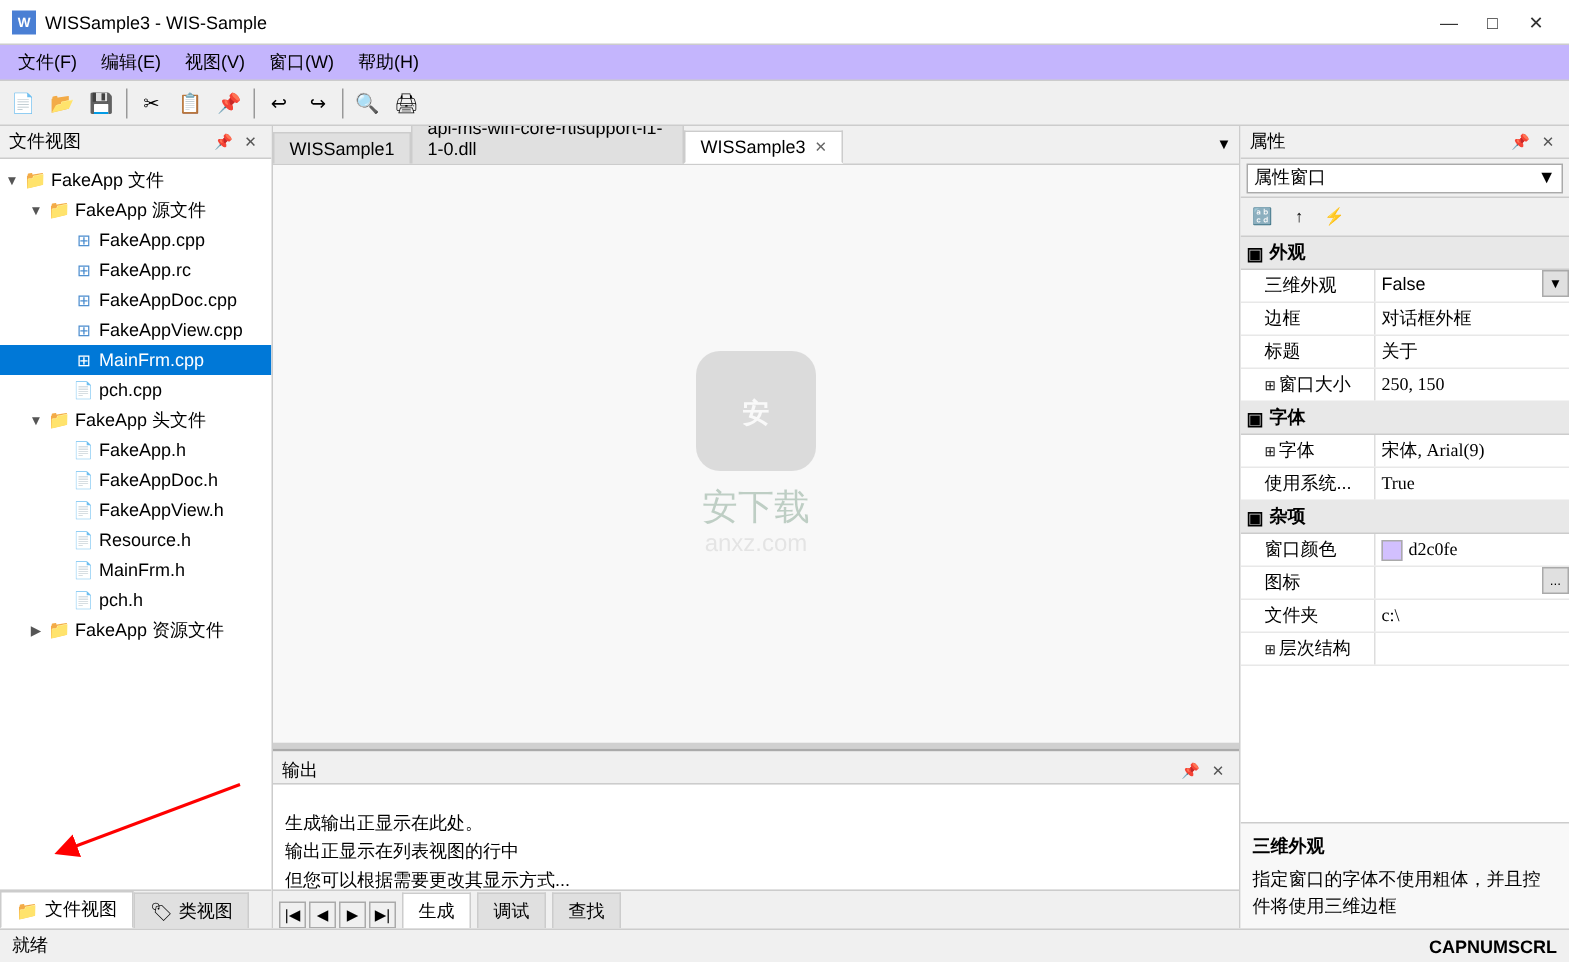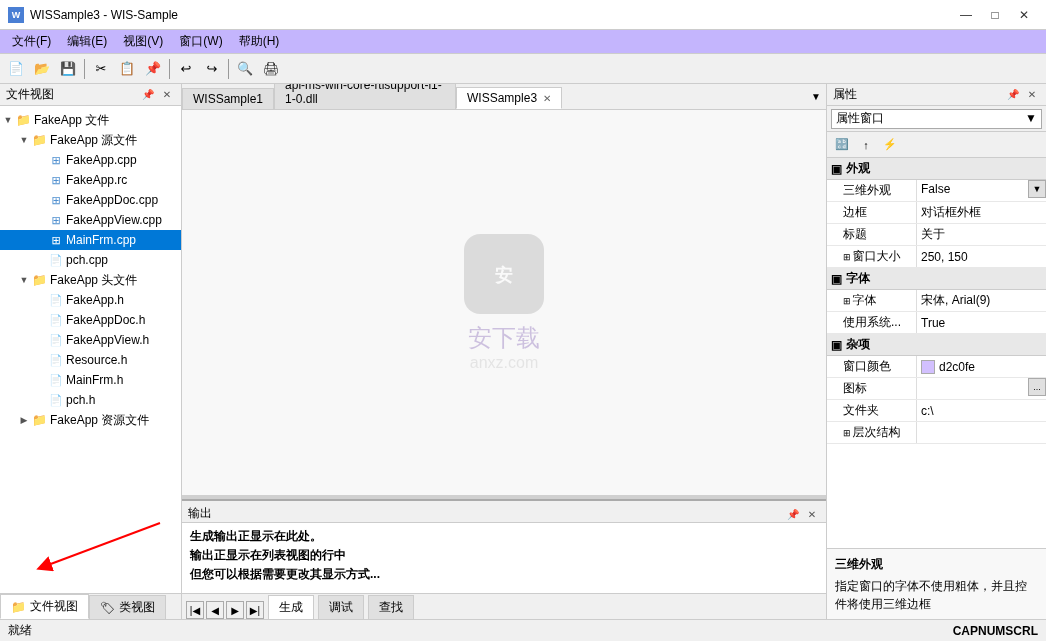--- a/index.html
+++ b/index.html
@@ -297,25 +297,24 @@
       height: 22px;
       display: flex;
       align-items: flex-end;
       padding: 0 6px;
       border-bottom: 1px solid #ccc;
       justify-content: space-between;
       font-size: 12px;
     }
     .output-content {
       flex: 1;
-      padding: 4px 8px;
+      padding: 16px 8px;
       font-size: 12px;
       overflow-y: auto;
       line-height: 1.6;
-      font-weight: bold;
     }
     .output-tabs {
       height: 26px;
       display: flex;
       align-items: flex-end;
       border-top: 1px solid #ccc;
       background: #f0f0f0;
       padding: 0 4px;
       gap: 4px;
     }
@@ -414,20 +413,21 @@
       display: flex;
       align-items: center;
     }
     .prop-name.indent { padding-left: 16px; }
     .prop-value {
       flex: 1;
       padding: 2px 4px;
       font-size: 12px;
       display: flex;
       align-items: center;
+      font-family: Liberation Serif, serif;
     }
     .prop-value-with-btn {
       display: flex;
       align-items: flex-start;
       flex: 1;
     }
     .prop-value-text {
       flex: 1;
       padding: 2px 4px;
       font-size: 12px;
@@ -701,21 +701,21 @@
 
       <div class="editor-area">
 
         <div class="watermark">
           <div class="watermark-icon">
             <svg width="50" height="50" viewBox="0 0 50 50">
               <path d="M25 5 L42 12 L42 28 Q42 40 25 47 Q8 40 8 28 L8 12 Z" fill="#888" opacity="0.6"></path>
               <text x="25" y="32" text-anchor="middle" fill="white" font-size="18" font-weight="bold">安</text>
             </svg>
           </div>
-          <div style="font-size:24px;color:#4c1d95;">安下载</div>
+          <div style="font-size:24px;color:#14532d;">安下载</div>
           <div style="font-size:16px;color:#aaa;">anxz.com</div>
         </div>
       </div>
 
       <div class="divider-h"></div>
 
       <div class="output-panel">
         <div class="output-header">
           <span>输出</span>
           <div class="panel-header-controls">

